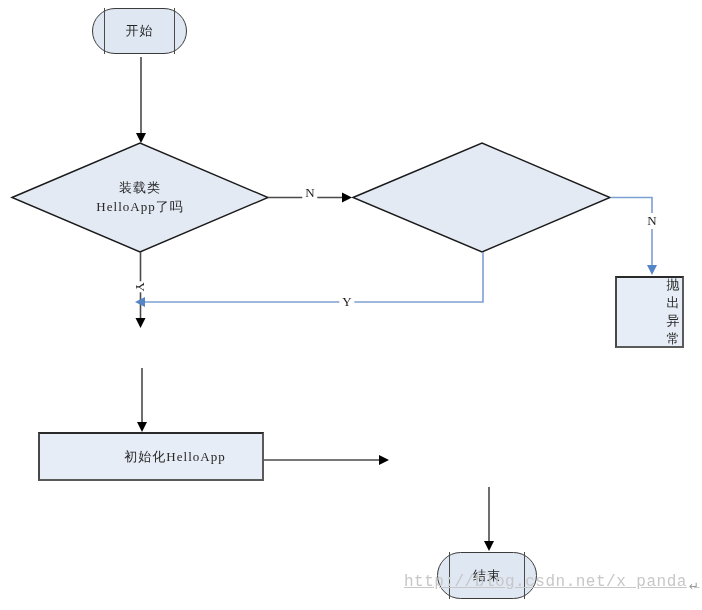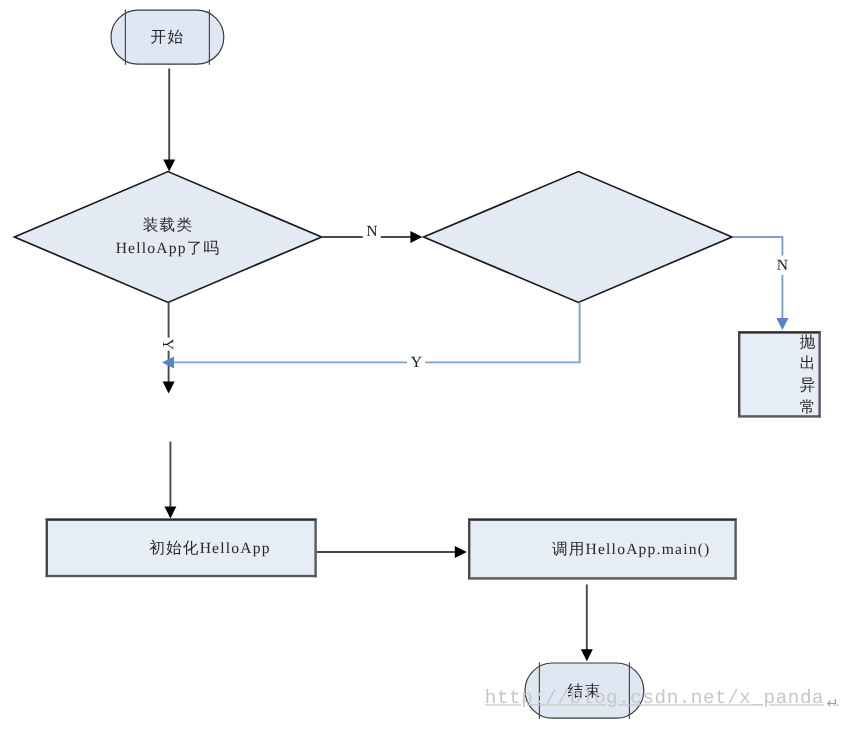--- a/index.html
+++ b/index.html
@@ -120,23 +120,20 @@
 
   <div class="node proc" style="left:615px;top:276px;width:69px;height:72px;">
     <span>抛出异常</span>
   </div>
 
 
   <div class="node proc" style="left:22px;top:432px;width:226px;height:49px;margin-left:16px;">
     <span>初始化HelloApp</span>
   </div>
 
-  <div class="node proc" style="left:390px;top:432px;width:224px;height:51px;">
-    <span>调用HelloApp.main()</span>
-  </div>
 
   <div class="node stadium" style="left:437px;top:552px;width:100px;height:47px;font-family:Liberation Mono, monospace;">
     <span class="cap left"></span>
     <span class="cap right"></span>
     <span>结束</span>
   </div>
 
   <span class="elabel" style="left:310px;top:193px;">N</span>
   <span class="elabel" style="left:652px;top:221px;">N</span>
   <span class="elabel rot" style="left:140px;top:287px;">Y</span>

